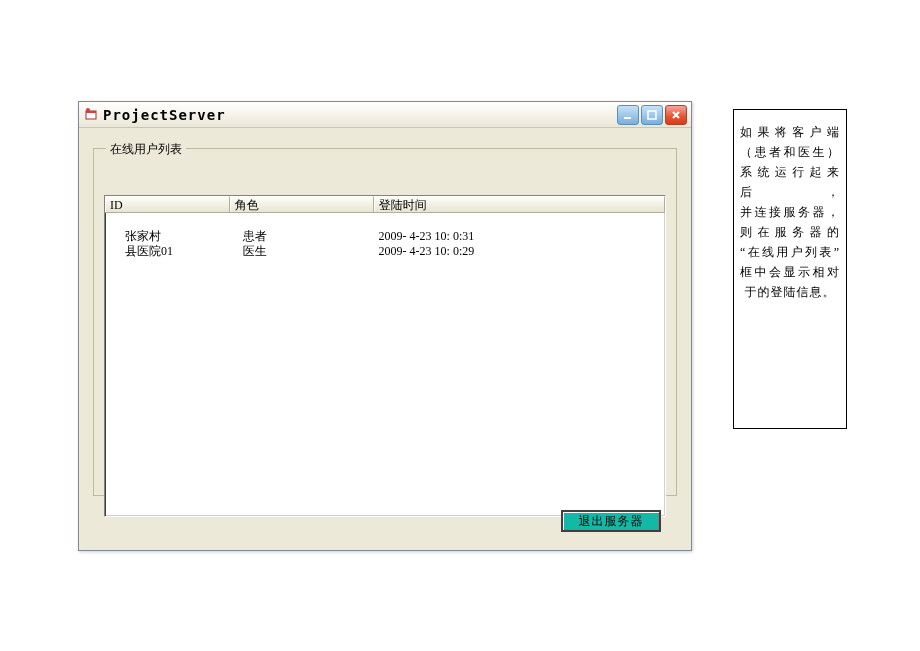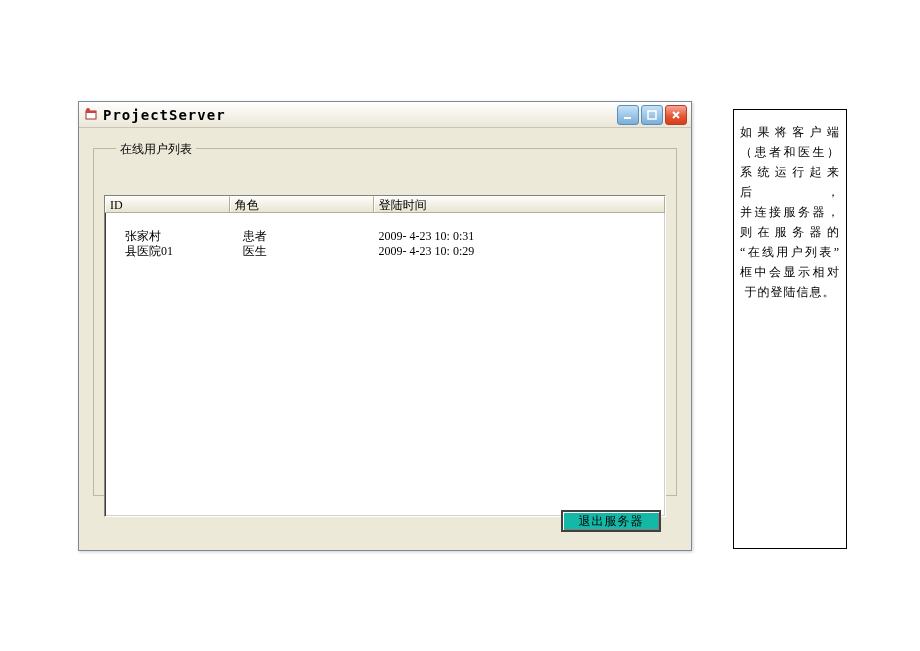--- a/index.html
+++ b/index.html
@@ -75,21 +75,21 @@
     }
     .groupbox {
       border: 1px solid #bdb99f;
       position: relative;
       padding: 14px 10px 10px 10px;
       height: 348px;
     }
     .groupbox-legend {
       position: absolute;
       top: -8px;
-      left: 22px;
+      left: 12px;
       background: #ece9d8;
       padding: 0 4px;
       font-size: 12px;
       color: #000;
     }
     .listview {
       background: #ffffff;
       border: 1px solid #828282;
       border-right-color: #fff;
       border-bottom-color: #fff;
@@ -145,21 +145,21 @@
       font-size: 12px;
       font-family: "SimSun", serif;
       cursor: pointer;
       letter-spacing: 1px;
     }
     .sidebar-note {
       position: absolute;
       left: 733px;
       top: 109px;
       width: 114px;
-      height: 440px;
+      height: 320px;
       border: 1px solid #000;
       padding: 12px 6px;
       font-size: 12px;
       line-height: 20px;
       text-align: justify;
       text-align-last: justify;
       letter-spacing: 1px;
     }
     .sidebar-note span { 
       display: block;

